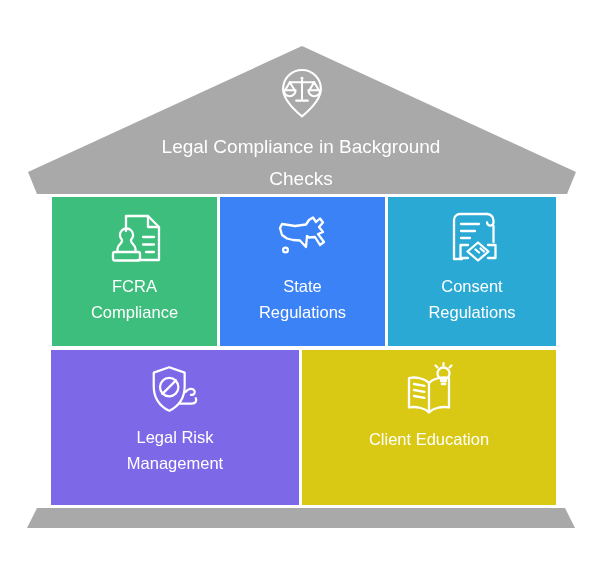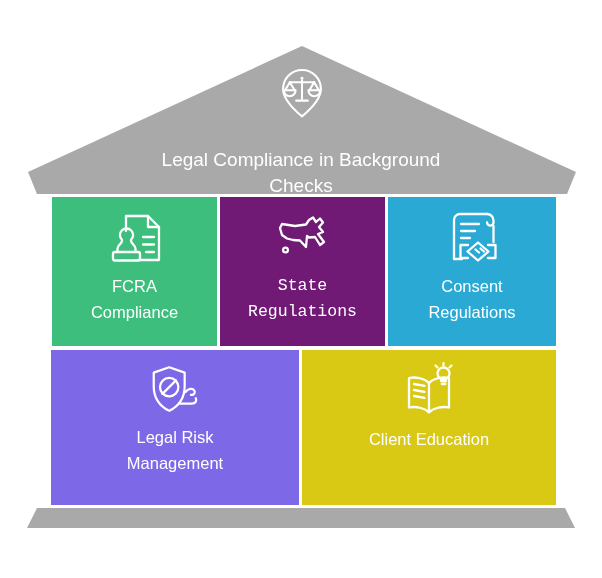--- a/index.html
+++ b/index.html
@@ -8,23 +8,22 @@
     width:602px;height:578px;
     background:#fff;
     font-family:"Liberation Sans", sans-serif;
     overflow:hidden;
   }
   .frame{position:absolute;left:0;top:0;}
   .roof-icon{position:absolute;left:275px;top:66px;width:54px;height:54px;}
   .roof-title{
     position:absolute;left:0;right:0;top:131px;
     text-align:center;color:#fff;
-    font-size:19px;font-weight:500;line-height:26px;
+    font-size:19px;font-weight:500;line-height:32px;
     white-space:pre-line;
-    margin-top:16px;
   }
   .card{
     position:absolute;
     display:flex;flex-direction:column;align-items:center;
     padding-top:12px;box-sizing:border-box;
   }
   .card .icon{flex:0 0 auto;line-height:0;}
   .card .label{
     margin-top:4px;
     color:#fff;text-align:center;
@@ -72,21 +71,21 @@
         <path d="M43,7 V18 H54"></path>
         <path d="M38,28 H49 M38,35.5 H49 M41,43 H49"></path>
         <path d="M12.5,43 v-3.2 c0,-4 4.6,-4.6 4.6,-8.8 a6.6,6.6 0 1 1 8.8,0 c0,4.2 4.6,4.8 4.6,8.8 V43"></path>
         <rect x="8" y="43" width="27" height="8.5" rx="2"></rect>
       </svg>
     </div>
     <div class="label">FCRA
 Compliance</div>
   </div>
 
-  <div class="card card-2" style="background-color: #701a75; font-family: Liberation Mono, monospace;">
+  <div class="card card-2" style="background-color: #3b82f6;">
     <div class="icon">
       <svg width="60" height="60" viewBox="0 0 60 60">
         <path d="M9,15 L22,17 L33,15.5 L36,11 L40,8.5 L43,13 L47,9.5 L50,13.5 L46,18 L50,23 L45,25 L51,33 L47,36 L42,28 L36,28.5 L34,27 L33,38 L27,31.5 L20,31 L14,29.5 L9,26 L7,19 Z"></path>
         <circle cx="12.5" cy="41" r="2.4"></circle>
       </svg>
     </div>
     <div class="label">State
 Regulations</div>
   </div>
 

